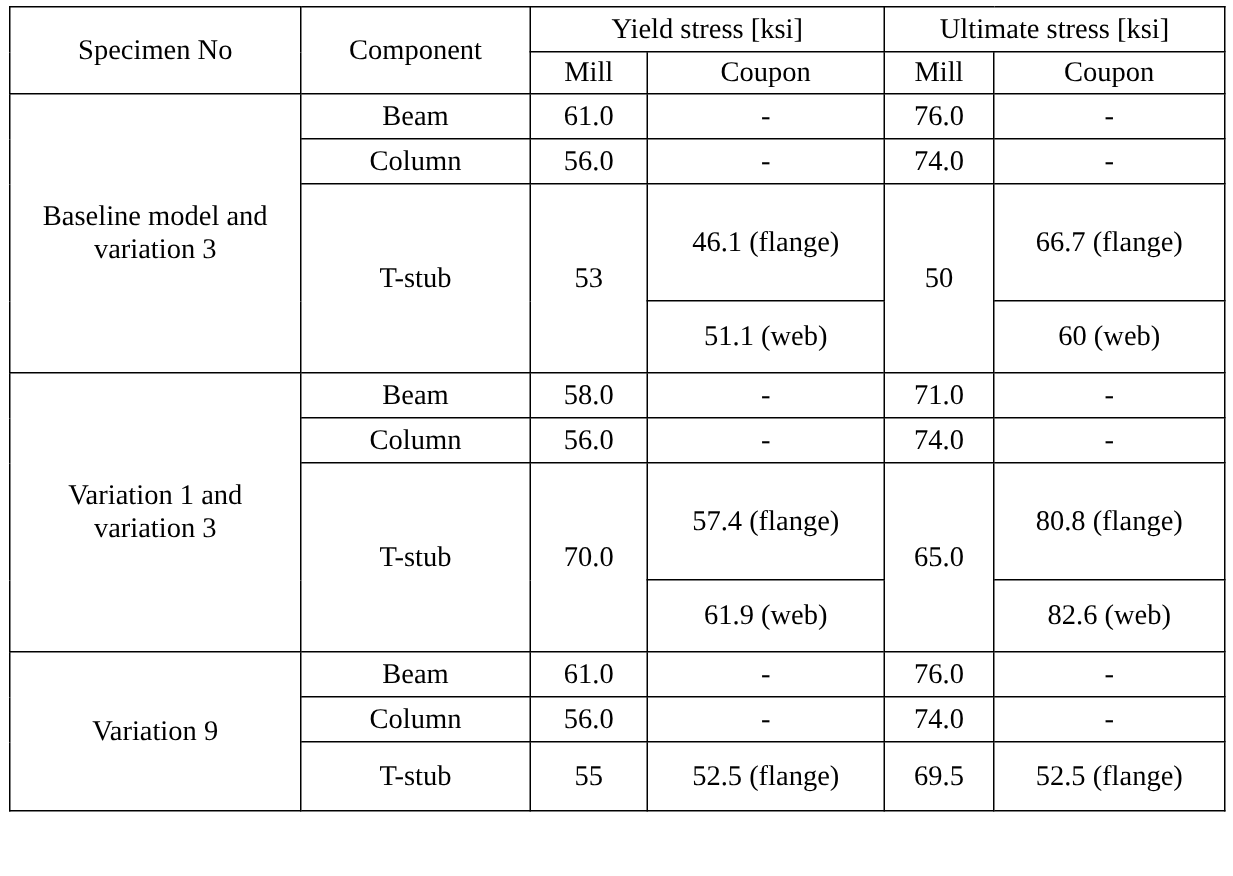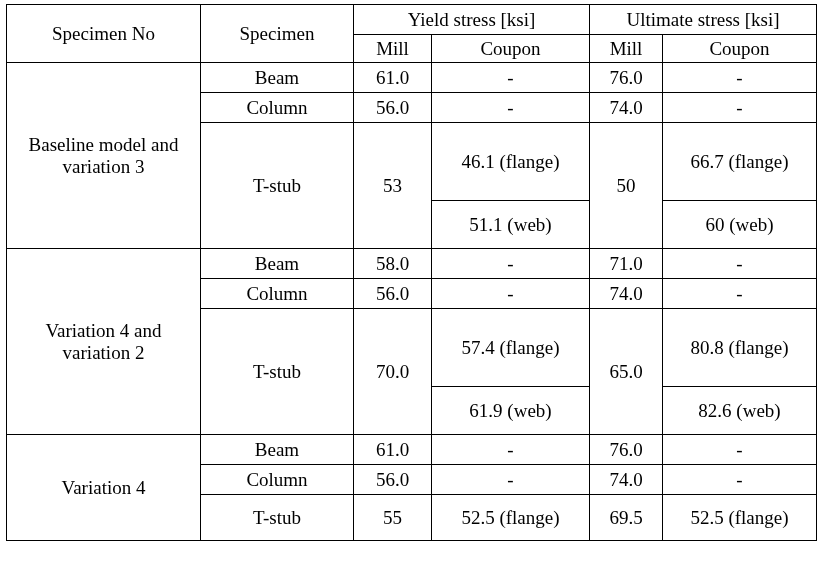--- a/index.html
+++ b/index.html
@@ -61,21 +61,21 @@
       <col class="c-spec">
       <col class="c-comp">
       <col class="c-ymill">
       <col class="c-ycoup">
       <col class="c-umill">
       <col class="c-ucoup">
     </colgroup>
     <thead>
       <tr class="hdr-tall">
         <th rowspan="2">Specimen No</th>
-        <th rowspan="2">Specimen</th>
+        <th rowspan="2">Component</th>
         <th colspan="2">Yield stress [ksi]</th>
         <th colspan="2">Ultimate stress [ksi]</th>
       </tr>
       <tr class="hdr-sub">
         <th>Mill</th>
         <th>Coupon</th>
         <th>Mill</th>
         <th>Coupon</th>
       </tr>
     </thead>
@@ -102,21 +102,21 @@
         <td>46.1 (flange)</td>
         <td rowspan="2">50</td>
         <td>66.7 (flange)</td>
       </tr>
       <tr class="row-tstub-bot">
         <td>51.1 (web)</td>
         <td>60 (web)</td>
       </tr>
 
       <tr class="row-small">
-        <td rowspan="4" class="group-label">Variation 4 and variation 2</td>
+        <td rowspan="4" class="group-label">Variation 1 and variation 3</td>
         <td>Beam</td>
         <td>58.0</td>
         <td>-</td>
         <td>71.0</td>
         <td>-</td>
       </tr>
       <tr class="row-small">
         <td>Column</td>
         <td>56.0</td>
         <td>-</td>
@@ -129,21 +129,21 @@
         <td>57.4 (flange)</td>
         <td rowspan="2">65.0</td>
         <td>80.8 (flange)</td>
       </tr>
       <tr class="row-tstub-bot">
         <td>61.9 (web)</td>
         <td>82.6 (web)</td>
       </tr>
 
       <tr class="row-small">
-        <td rowspan="3" class="group-label">Variation 4</td>
+        <td rowspan="3" class="group-label">Variation 9</td>
         <td>Beam</td>
         <td>61.0</td>
         <td>-</td>
         <td>76.0</td>
         <td>-</td>
       </tr>
       <tr class="row-small">
         <td>Column</td>
         <td>56.0</td>
         <td>-</td>

